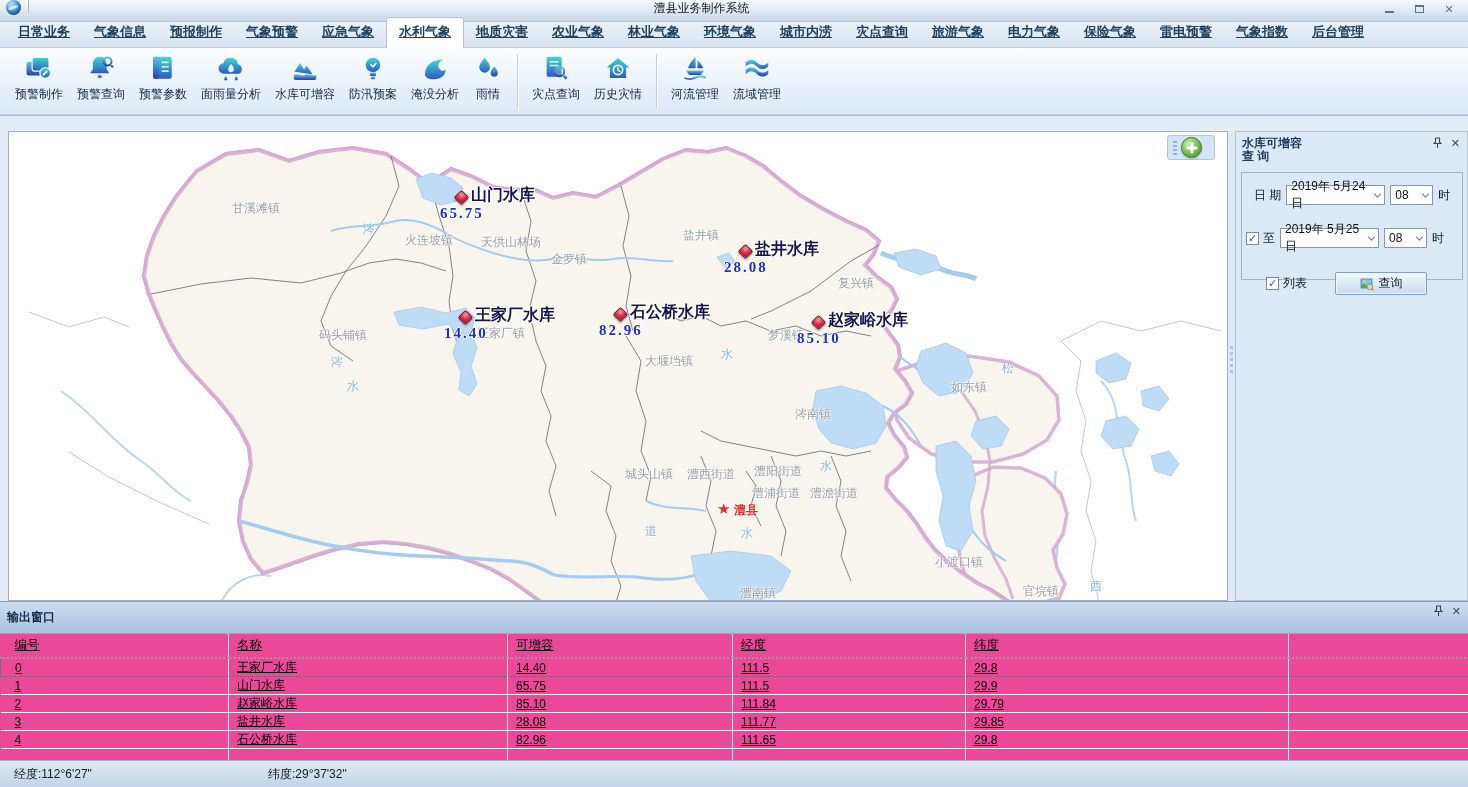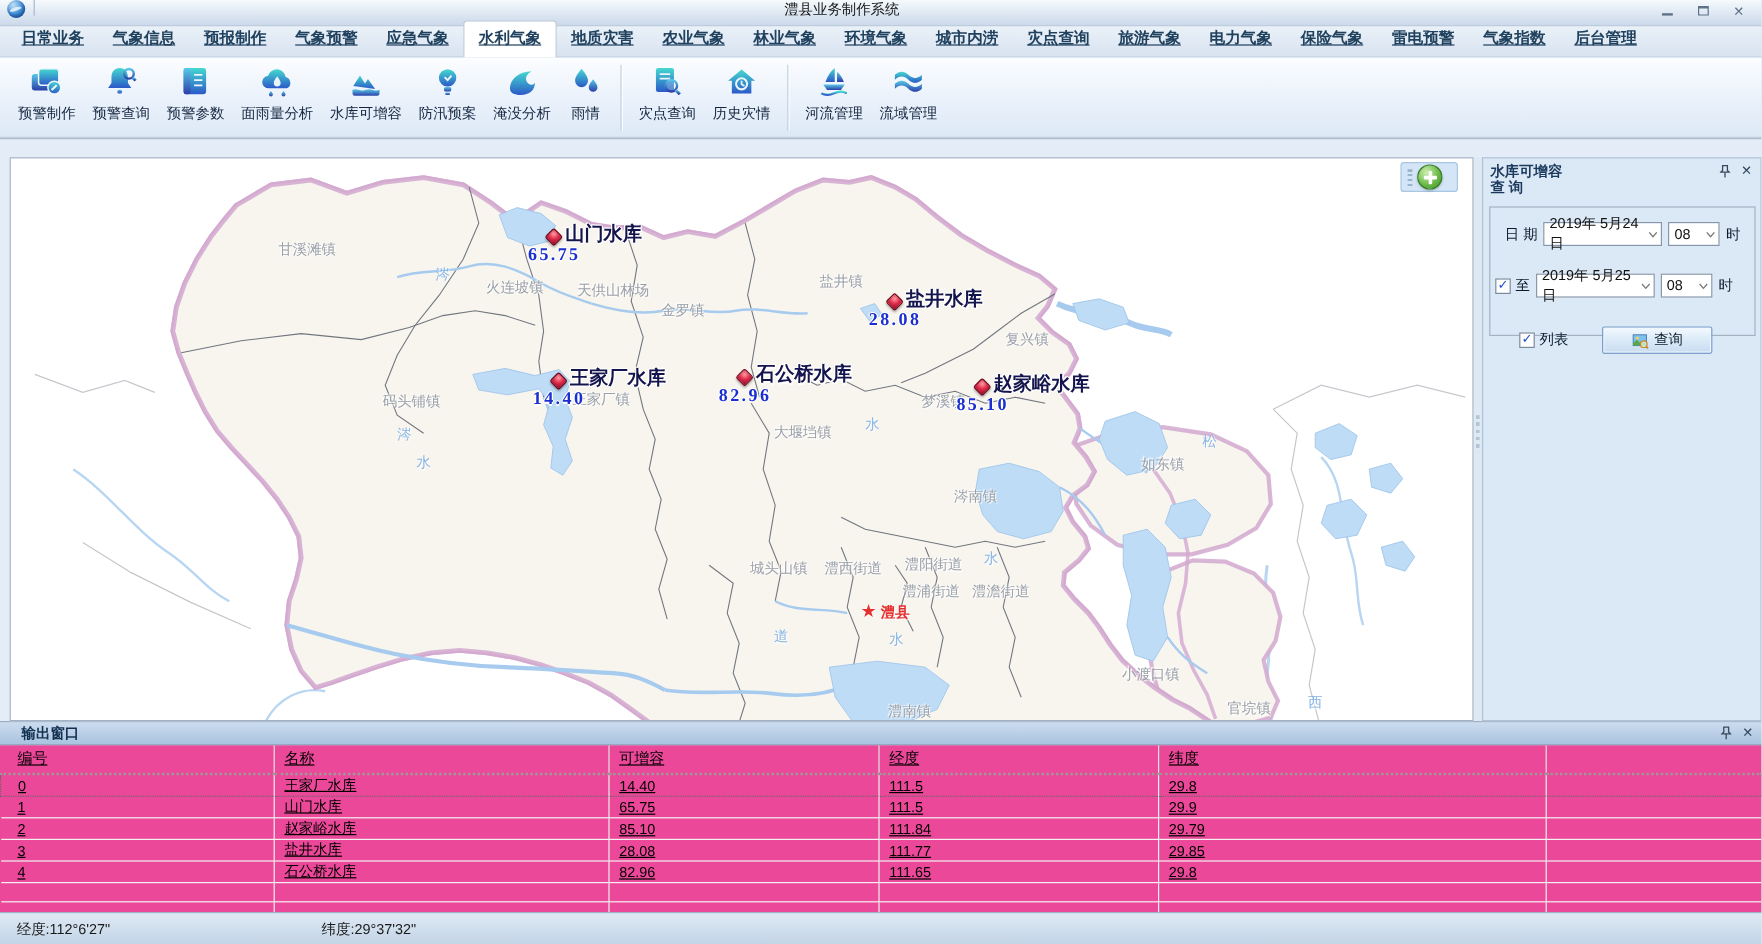--- a/index.html
+++ b/index.html
@@ -106,22 +106,22 @@
   .checkbox { width:13px; height:13px; background:#fff; border:1px solid #7a8a9c; margin-right:4px;
     display:flex; align-items:center; justify-content:center; cursor:pointer; }
   .checkbox.checked::before { content:"✓"; font-size:11px; font-weight:bold; color:#2255cc; line-height:11px; }
   .query-btn { width:92px; height:23px; margin-left:28px; border:1px solid #7da0cc; border-radius:2px;
     background:linear-gradient(#f4f9fe,#dcebf8 45%,#c9dcf0); display:flex; align-items:center;
     justify-content:center; gap:5px; font-size:12px; color:#0c1c2c; cursor:pointer;
     box-shadow:inset 0 0 0 1px #eef5fc; }
 
   
   .output { height:159px; display:flex; flex-direction:column; border-top:1px solid #8ba0b8; }
-  .output-header { height:19px; background:linear-gradient(#ccdcEF,#a9c3e0); border-bottom:1px solid #93a9c2;
-    display:flex; align-items:center; padding:0 18px; position:relative; }
+  .output-header { height:32px; background:linear-gradient(#ccdcEF,#a9c3e0); border-bottom:1px solid #93a9c2;
+    display:flex; align-items:center; padding:0 7px; position:relative; }
   .output-title { font-size:12px; font-weight:bold; color:#12304f; }
   .output-header .dock-icons { top:3px; }
   .output-body { flex:1; background:#ec4899; overflow:hidden;text-decoration:underline; }
   table.out { width:1468px; border-collapse:collapse; table-layout:fixed; font-size:12px; color:#000; }
   table.out col.c0{width:228px} table.out col.c1{width:279px} table.out col.c2{width:225px}
   table.out col.c3{width:233px} table.out col.c4{width:323px} table.out col.c5{width:180px}
   table.out th { text-align:left; font-weight:normal; font-size:12.5px; height:24px;
     padding:2px 0 2px 8px; border-right:1px solid #e2e2e2; border-bottom:2px dotted #9a9a9a; }
   table.out th:first-child, table.out td:first-child { padding-left:14px; }
   table.out td { height:16px; padding:0 0 0 8px; border-right:1px solid #efefef; border-bottom:1px solid #f2f2f2; }

